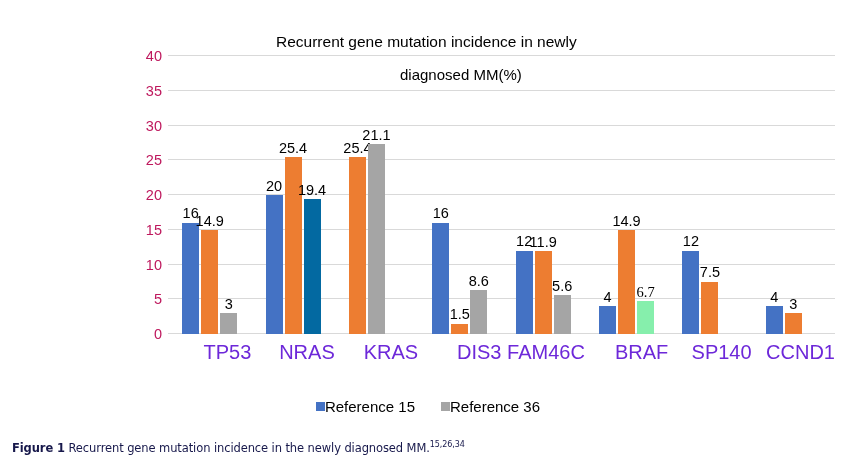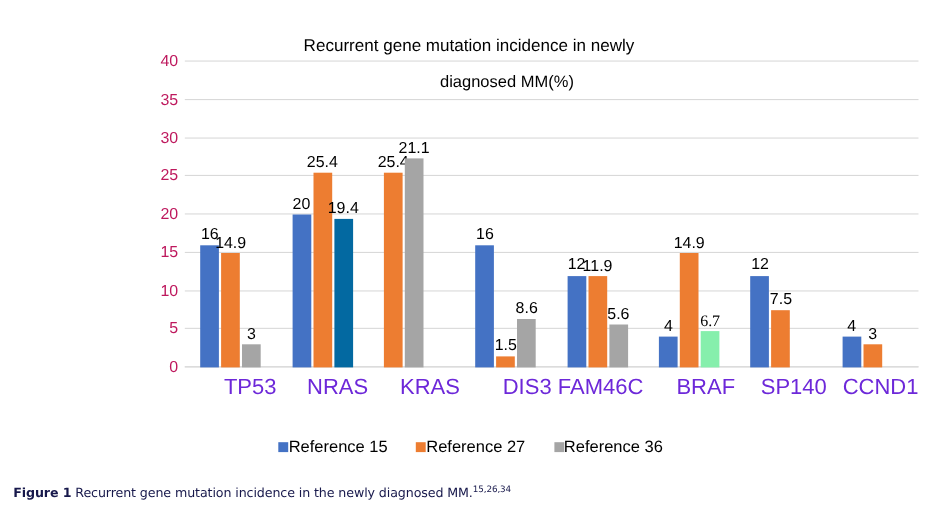--- a/index.html
+++ b/index.html
@@ -306,24 +306,20 @@
           </div>
         </div>
     </div>
 
     <div class="legend" id="legend">
         <div class="legend-item">
           <span class="legend-swatch" style="background: rgb(68, 114, 196);"></span>
           <span>Reference 15</span>
         </div>
         <div class="legend-item">
-          <span class="legend-swatch" style="background: rgb(237, 125, 49);"></span>
-          <span>Reference 27</span>
-        </div>
-        <div class="legend-item">
           <span class="legend-swatch" style="background: rgb(165, 165, 165);"></span>
           <span>Reference 36</span>
         </div>
       </div>
   </div>
 
   <div class="caption">
     <span class="fig-label">Figure 1</span><span>&nbsp;</span><span>Recurrent gene mutation incidence in the newly diagnosed MM.</span><sup>15,26,34</sup>
   </div>
 

